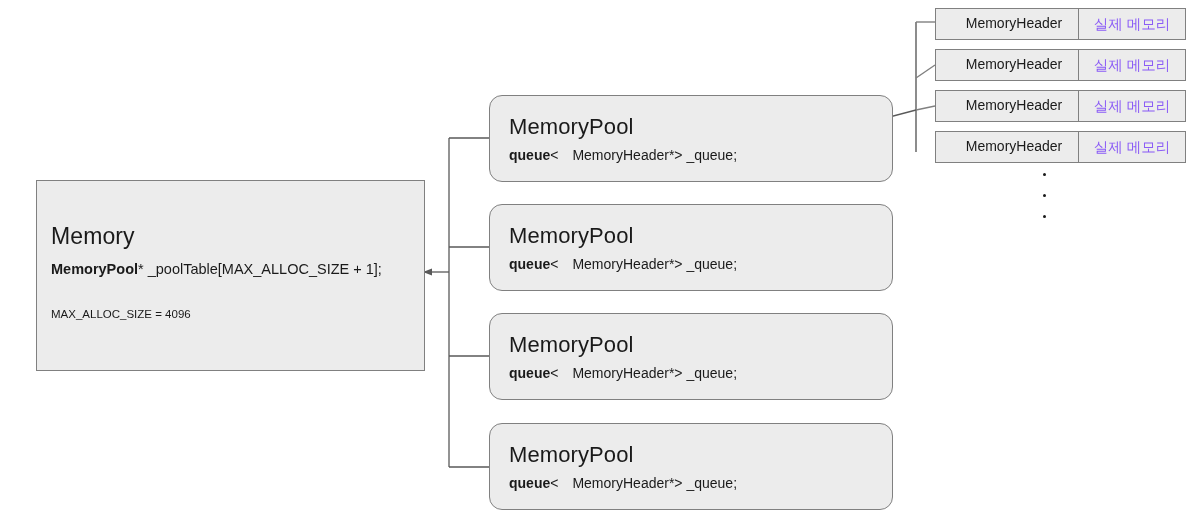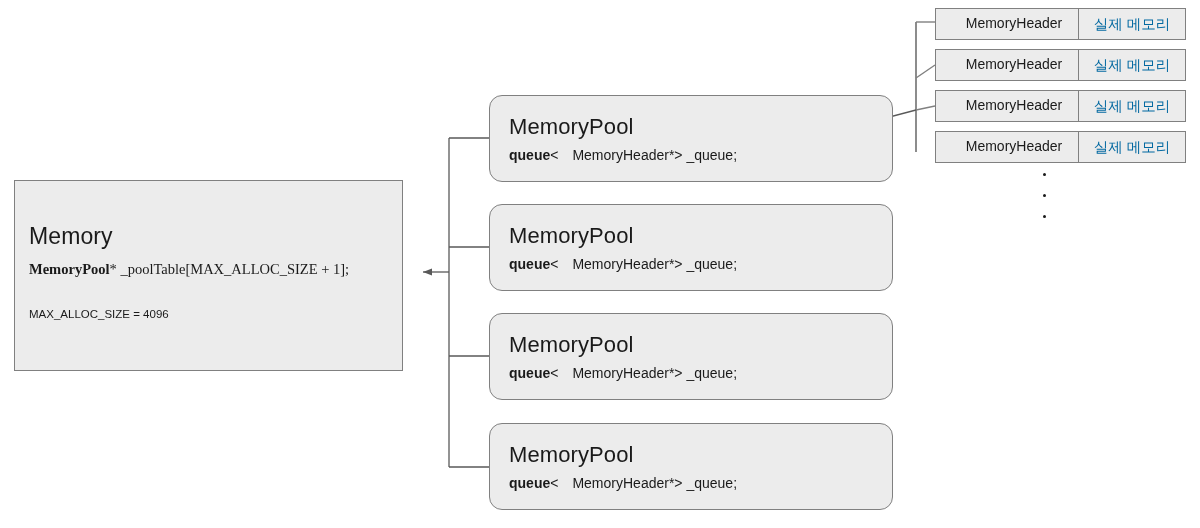--- a/index.html
+++ b/index.html
@@ -23,21 +23,21 @@
     left: 0;
     top: 0;
     width: 1200px;
     height: 528px;
     pointer-events: none;
   }
 
   
   .memory-box {
     position: absolute;
-    left: 14px;
+    left: 36px;
     top: 180px;
     width: 389px;
     height: 191px;
     background: #ececec;
     border: 1px solid #808080;
     box-sizing: border-box;
   }
   .memory-title {
     position: absolute;
     left: 14px;
@@ -46,21 +46,20 @@
     color: #1a1a1a;
     letter-spacing: 0.1px;
   }
   .memory-decl {
     position: absolute;
     left: 14px;
     top: 80px;
     font-size: 14.5px;
     color: #1a1a1a;
     white-space: nowrap;
-    font-family: Liberation Serif, serif;
   }
   .memory-decl .bold {
     font-weight: bold;
   }
   .memory-const {
     position: absolute;
     left: 14px;
     top: 127px;
     font-size: 11.5px;
     font-weight: normal;
@@ -133,21 +132,21 @@
     justify-content: center;
     font-size: 14px;
     color: #1a1a1a;
   }
   .hdr-cell-right {
     flex: 1;
     display: flex;
     align-items: center;
     justify-content: center;
     font-size: 14.5px;
-    color: #0369a1;
+    color: #8b5cf6;
   }
 
   
   .dots {
     position: absolute;
     left: 1039px;
     top: 173px;
     width: 10px;
     text-align: center;
   }

